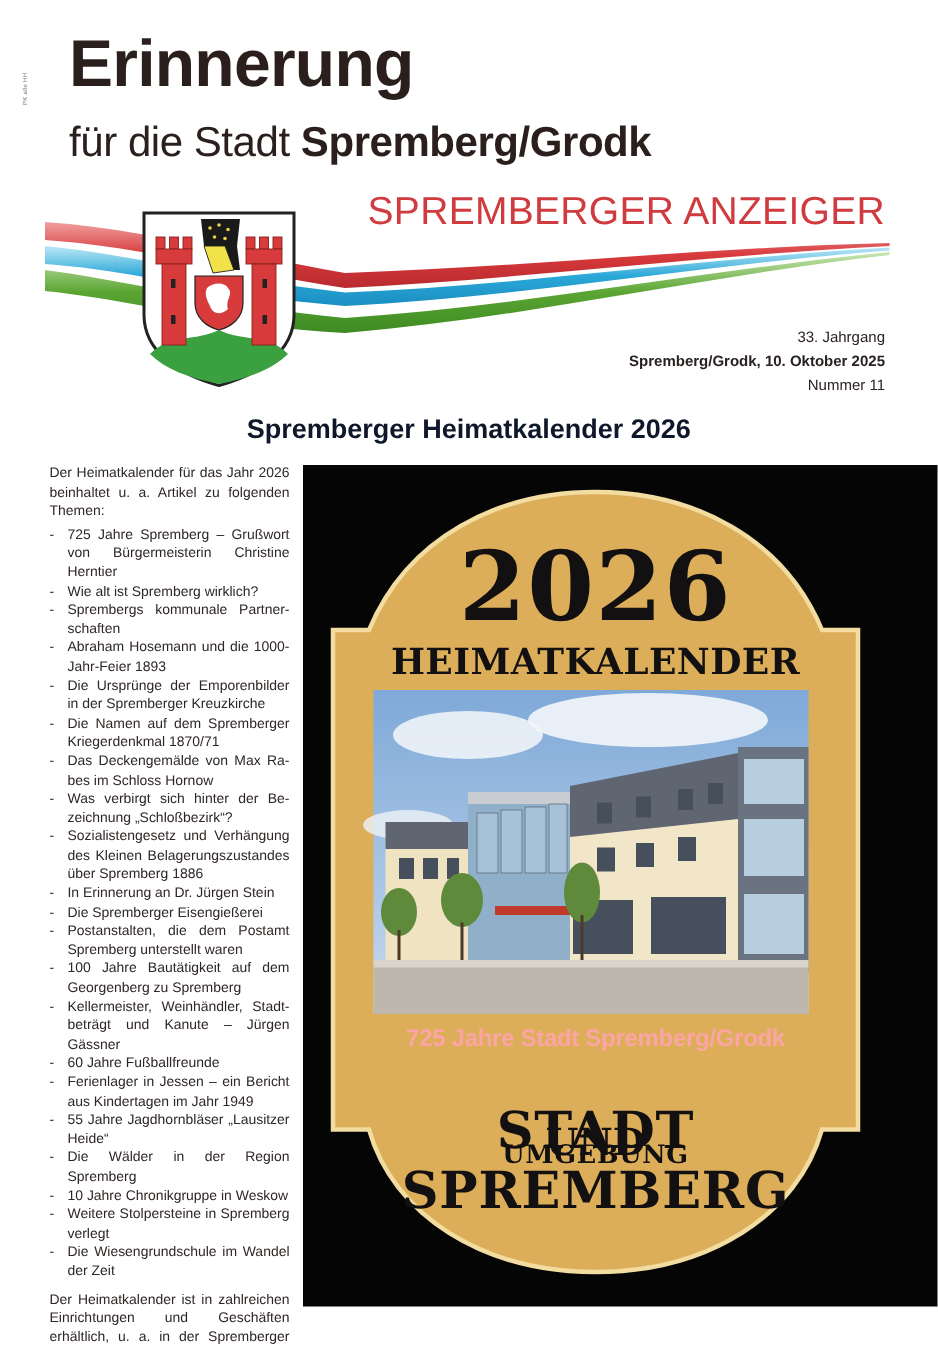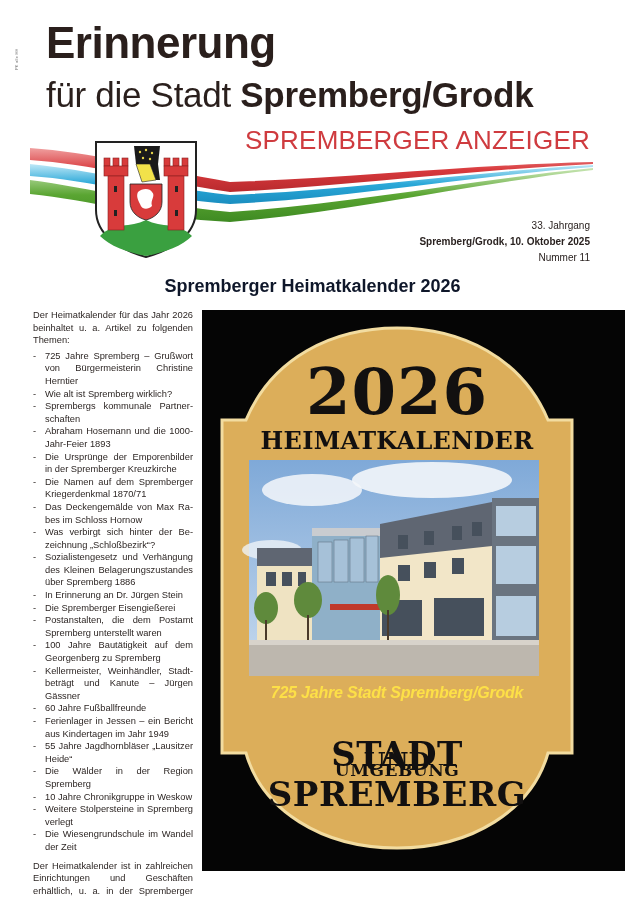--- a/index.html
+++ b/index.html
@@ -3,21 +3,21 @@
 <meta charset="utf-8">
 <style>
   html, body { margin: 0; padding: 0; background: #ffffff; }
   body { width: 625px; height: 897px; position: relative; overflow: hidden; font-family: "Liberation Sans", sans-serif; color: #2a2220; }
   .abs { position: absolute; }
 
   .side-note { left: 14px; top: 30px; width: 10px; height: 40px; }
   .side-note span { display: block; transform: rotate(-90deg); transform-origin: left top; position: absolute; left: 0; top: 40px; font-size: 4px; color: #777; white-space: nowrap; letter-spacing: 0.2px; }
 
   .title-main { left: 46px; top: 18px; font-size: 44px; font-weight: bold; color: #2a1f1c; letter-spacing: -0.5px; line-height: 50px; }
-  .title-sub { left: 46px; top: 73px; font-size: 35px; color: #2a1f1c; line-height: 44px; white-space: nowrap; letter-spacing: -0.3px; }
+  .title-sub { left: 46px; top: 73px; font-size: 28px; color: #2a1f1c; line-height: 44px; white-space: nowrap; letter-spacing: -0.3px; }
   .title-sub b { font-weight: bold; }
   .anzeiger { right: 35px; top: 127px; font-size: 26px; color: #cf3b3f; letter-spacing: 0.2px; line-height: 26px; }
 
   .ribbon { left: 30px; top: 140px; width: 565px; height: 90px; }
   .crest { left: 94px; top: 140px; width: 104px; height: 118px; }
 
   .issue { right: 35px; top: 200px; text-align: right; font-size: 10px; line-height: 16px; color: #2a2220; margin-top: 18px; }
   .issue .date { font-weight: bold; }
 
   .headline { left: 0; width: 625px; top: 276px; text-align: center; font-size: 18px; font-weight: bold; color: #0f172a; }
@@ -26,21 +26,21 @@
   .col p { margin: 0; text-align: justify; hyphens: manual; }
   .col ul { list-style: none; margin: 3px 0 6px 0; padding: 0; }
   .col li { position: relative; padding-left: 12px; text-align: justify; }
   .col li::before { content: "-"; position: absolute; left: 0; top: 0; }
 
   .cover { left: 202px; top: 310px; width: 458px; height: 561px; background: #050505; overflow: hidden; }
   .cover svg { position: absolute; left: 0; top: 0; }
   .cover .t { position: absolute; left: 0; width: 390px; text-align: center; font-family: "DejaVu Serif", "Liberation Serif", serif; font-weight: bold; color: #121010; }
   .cover .year { top: 44px; font-size: 64px; letter-spacing: 1px; }
   .cover .hk { top: 116px; font-size: 24px; letter-spacing: 0.3px; }
-  .cover .jubilee { top: 374px; font-family: "Liberation Sans", sans-serif; font-size: 16px; color: #fde047; letter-spacing: -0.2px; font-style: italic; }
+  .cover .jubilee { top: 374px; font-family: "Liberation Sans", sans-serif; font-size: 16px; color: #fca5a5; letter-spacing: -0.2px; }
   .cover .stadt { top: 424px; font-size: 34px; letter-spacing: 0.5px; }
   .cover .und { top: 437px; font-size: 25px; }
   .cover .umg { top: 450px; font-size: 17px; letter-spacing: 0.5px; }
 </style>
 </head>
 <body>
 
 <div class="abs side-note">
     <span>PK alle HH</span>
   </div>

